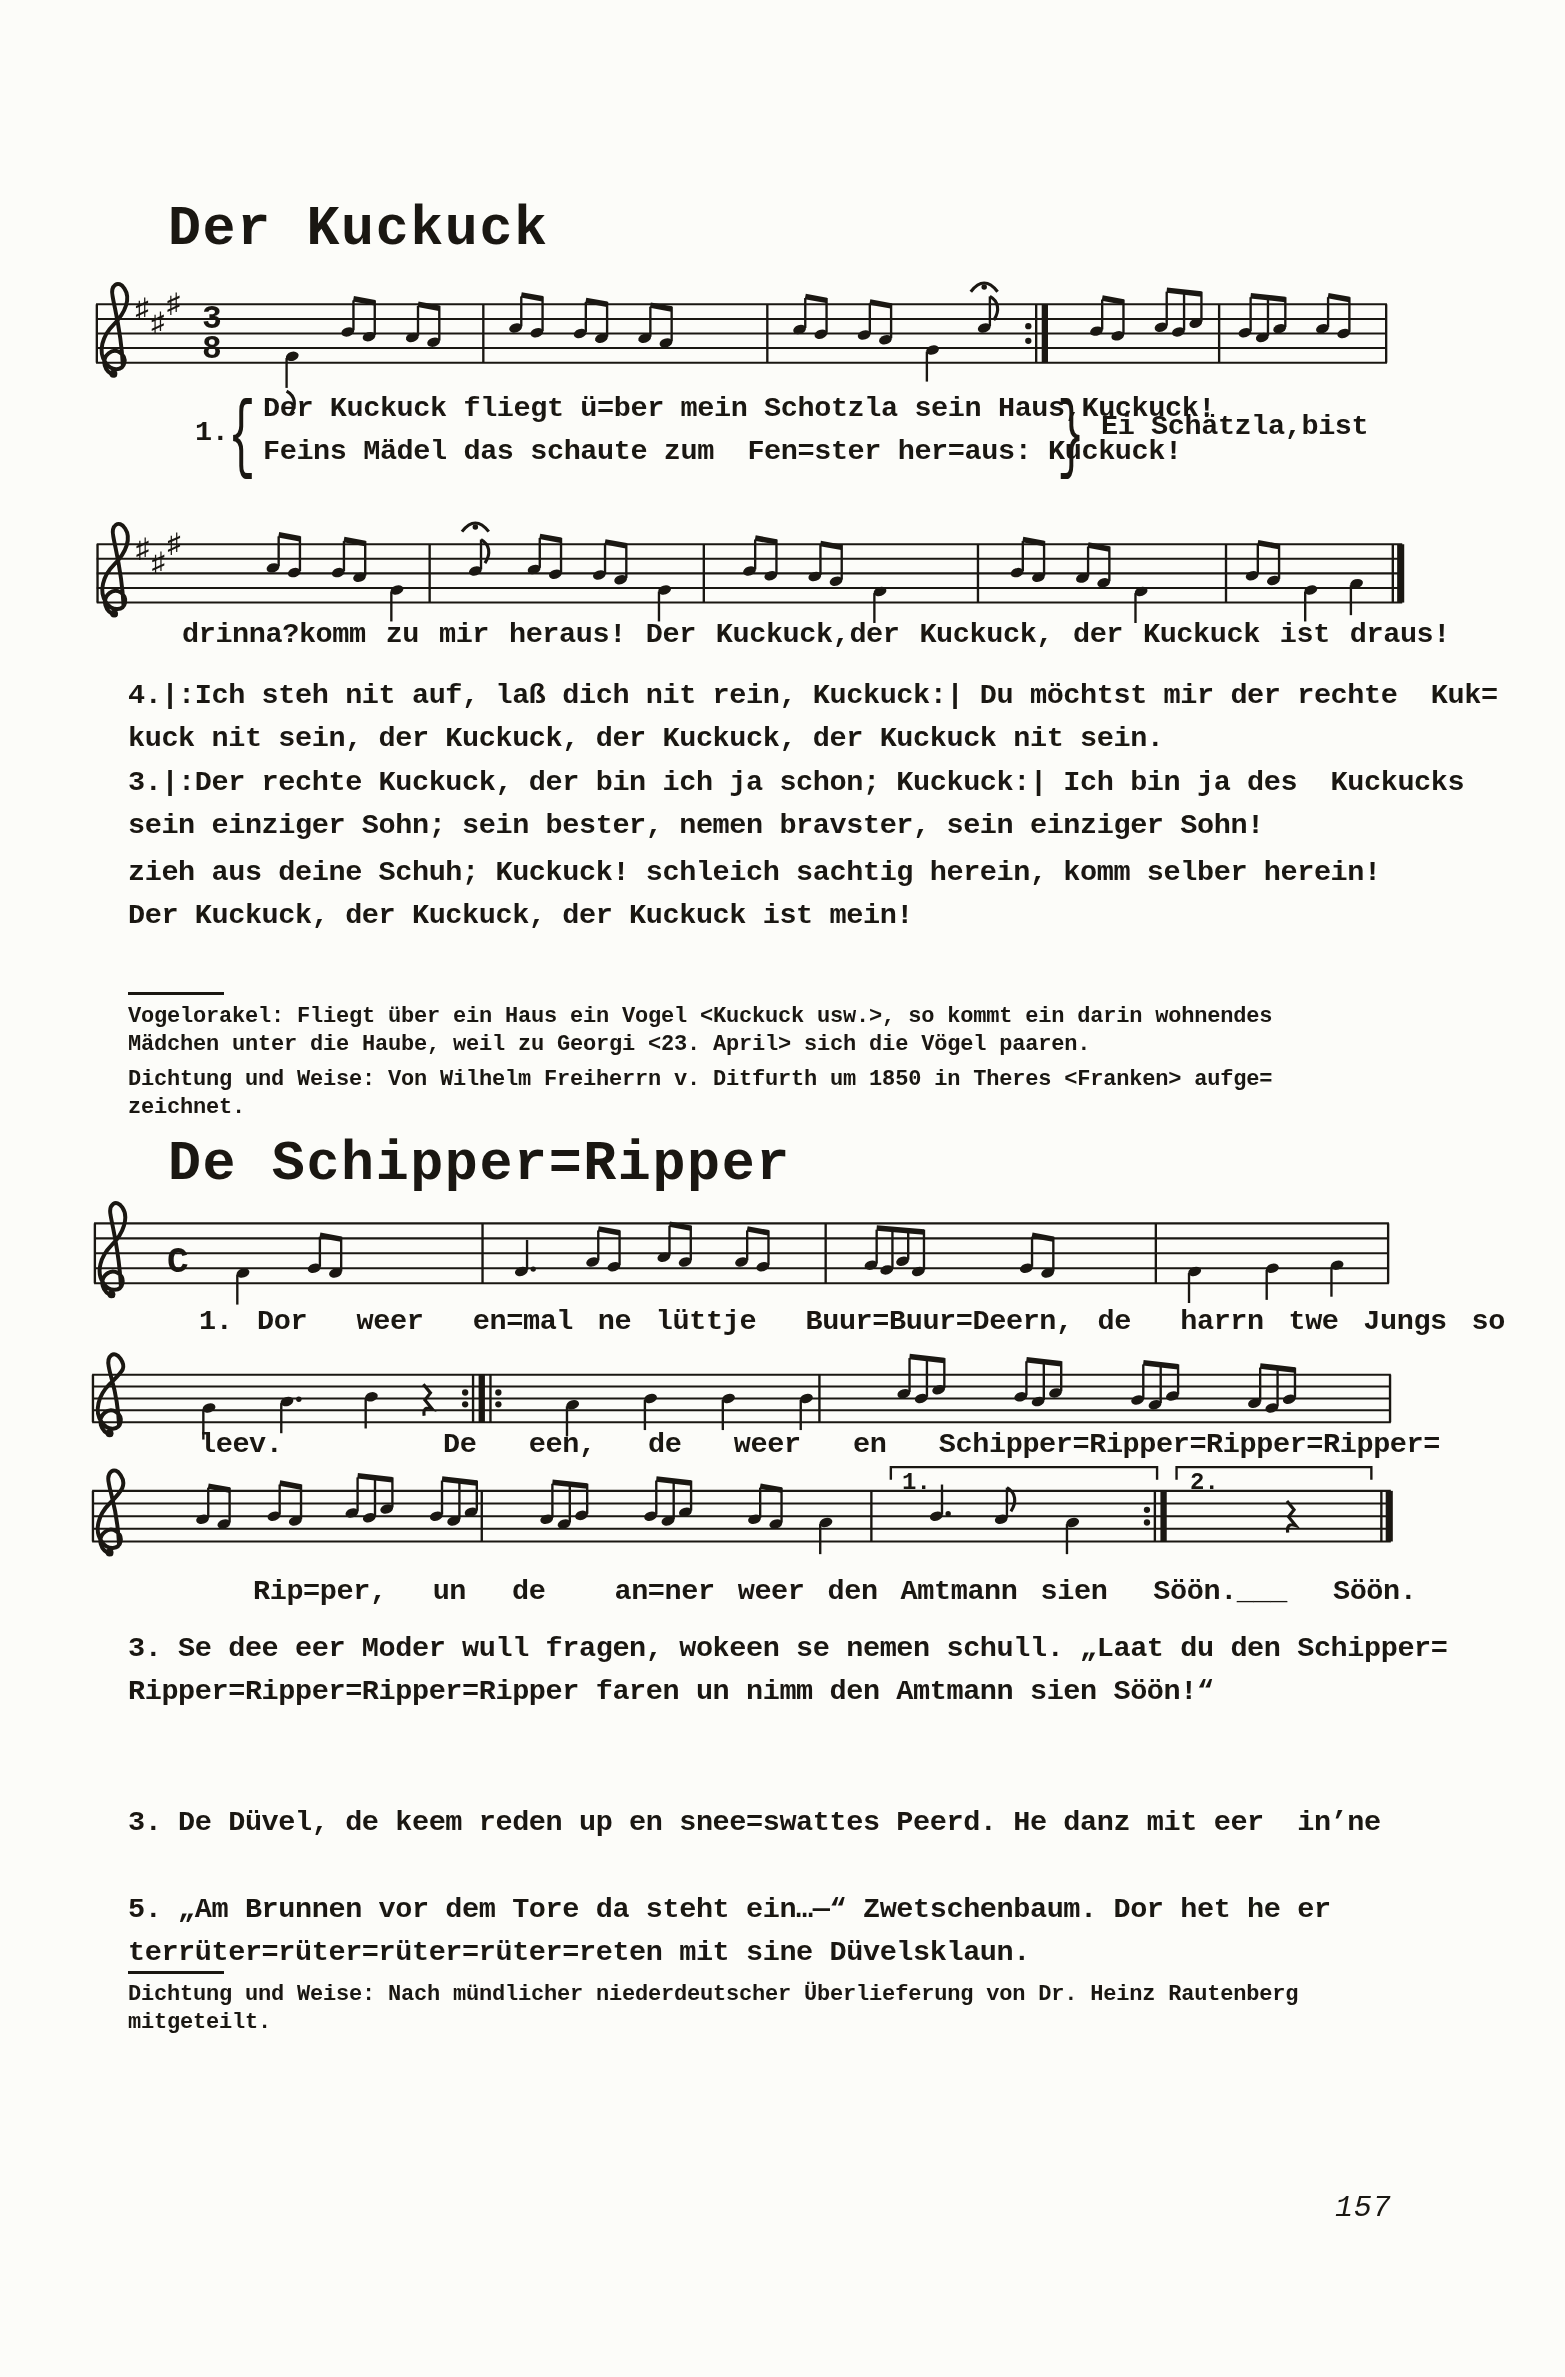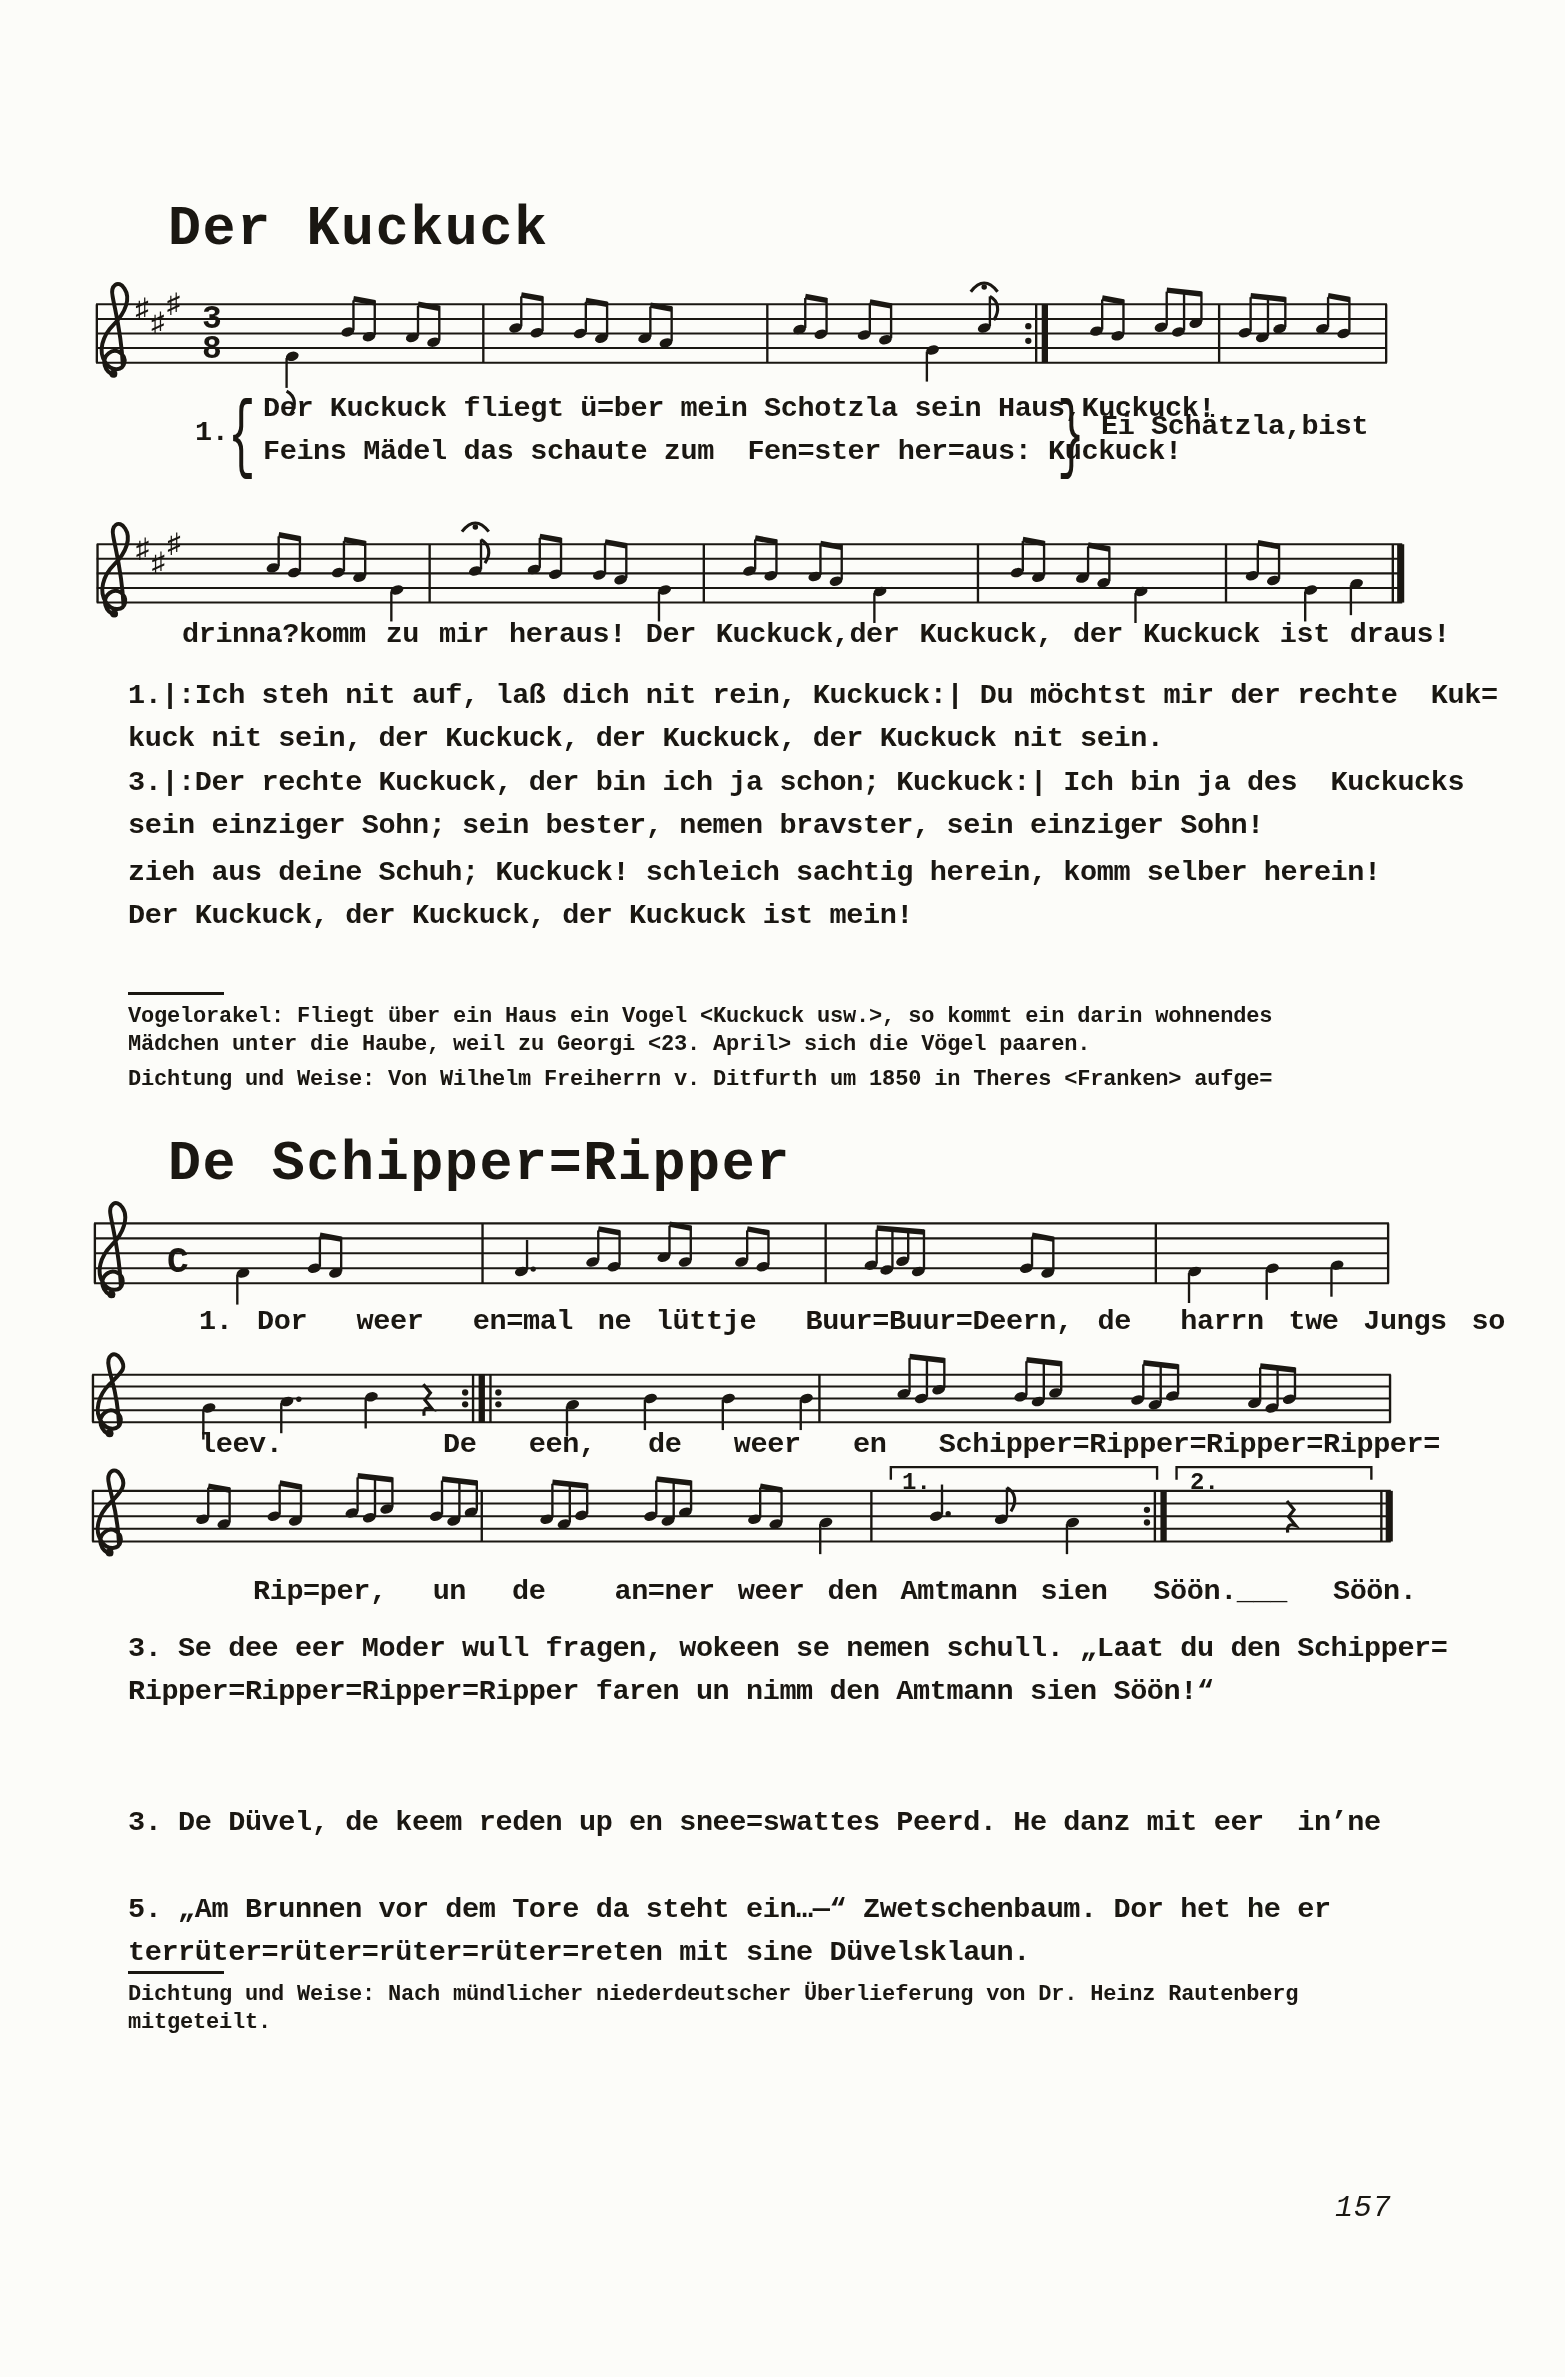--- a/index.html
+++ b/index.html
@@ -210,39 +210,40 @@
         <ellipse cx="1545.01" cy="104" rx="8.3" ry="5.7" fill="#1a1712" transform="rotate(-18 1545.01 104)"></ellipse>
         <line x1="1537.81" y1="106" x2="1537.81" y2="144" stroke="#1a1712" stroke-width="3"></line>
         <ellipse cx="1603.0049999999999" cy="96" rx="8.3" ry="5.7" fill="#1a1712" transform="rotate(-18 1603.0049999999999 96)"></ellipse>
         <line x1="1595.8049999999998" y1="98" x2="1595.8049999999998" y2="136" stroke="#1a1712" stroke-width="3"></line>
       </svg>
   </div>
 
   <div class="t lyric" style="left:182px;top:618px;word-spacing:3.2px">drinna?komm zu mir heraus! Der Kuckuck,der Kuckuck, der Kuckuck ist draus!</div>
 
   <div class="verse-block" style="left:128px;top:674px">
-      <div class="vline">1.|:Ich steh nit auf, laß dich nit rein, Kuckuck:| Du möchtst mir der rechte  Kuk=</div>
+      <div class="vline">4.|:Ich steh nit auf, laß dich nit rein, Kuckuck:| Du möchtst mir der rechte  Kuk=</div>
       <div class="vline">kuck nit sein, der Kuckuck, der Kuckuck, der Kuckuck nit sein.</div>
     </div>
   <div class="verse-block" style="left:128px;top:761px">
       <div class="vline">3.|:Der rechte Kuckuck, der bin ich ja schon; Kuckuck:| Ich bin ja des  Kuckucks</div>
       <div class="vline">sein einziger Sohn; sein bester, nemen bravster, sein einziger Sohn!</div>
     </div>
   <div class="verse-block" style="left:128px;top:851px">
       <div class="vline">zieh aus deine Schuh; Kuckuck! schleich sachtig herein, komm selber herein!</div>
       <div class="vline">Der Kuckuck, der Kuckuck, der Kuckuck ist mein!</div>
     </div>
 
   <div class="rule" style="left:128px;top:992px;width:96px"></div>
   <div class="fn" style="left:128px;top:1003px">
       <div class="vline">Vogelorakel: Fliegt über ein Haus ein Vogel &lt;Kuckuck usw.&gt;, so kommt ein darin wohnendes</div>
       <div class="vline">Mädchen unter die Haube, weil zu Georgi &lt;23. April&gt; sich die Vögel paaren.</div>
     </div>
   <div class="fn" style="left:128px;top:1066px">
       <div class="vline">Dichtung und Weise: Von Wilhelm Freiherrn v. Ditfurth um 1850 in Theres &lt;Franken&gt; aufge=</div>
+      <div class="vline">zeichnet.</div>
     </div>
 
   <div class="t title" style="left:168px;top:1133px">De Schipper=Ripper</div>
 
   <div class="staffwrap" style="left:89px;top:1180px;width:1305px;height:138px">
     <svg width="1305" height="138" viewBox="0 0 1650 175">
         <line x1="4" y1="55" x2="1646" y2="55" stroke="#1a1712" stroke-width="2.6"></line>
         <line x1="4" y1="74" x2="1646" y2="74" stroke="#1a1712" stroke-width="2.6"></line>
         <line x1="4" y1="93" x2="1646" y2="93" stroke="#1a1712" stroke-width="2.6"></line>
         <line x1="4" y1="112" x2="1646" y2="112" stroke="#1a1712" stroke-width="2.6"></line>

